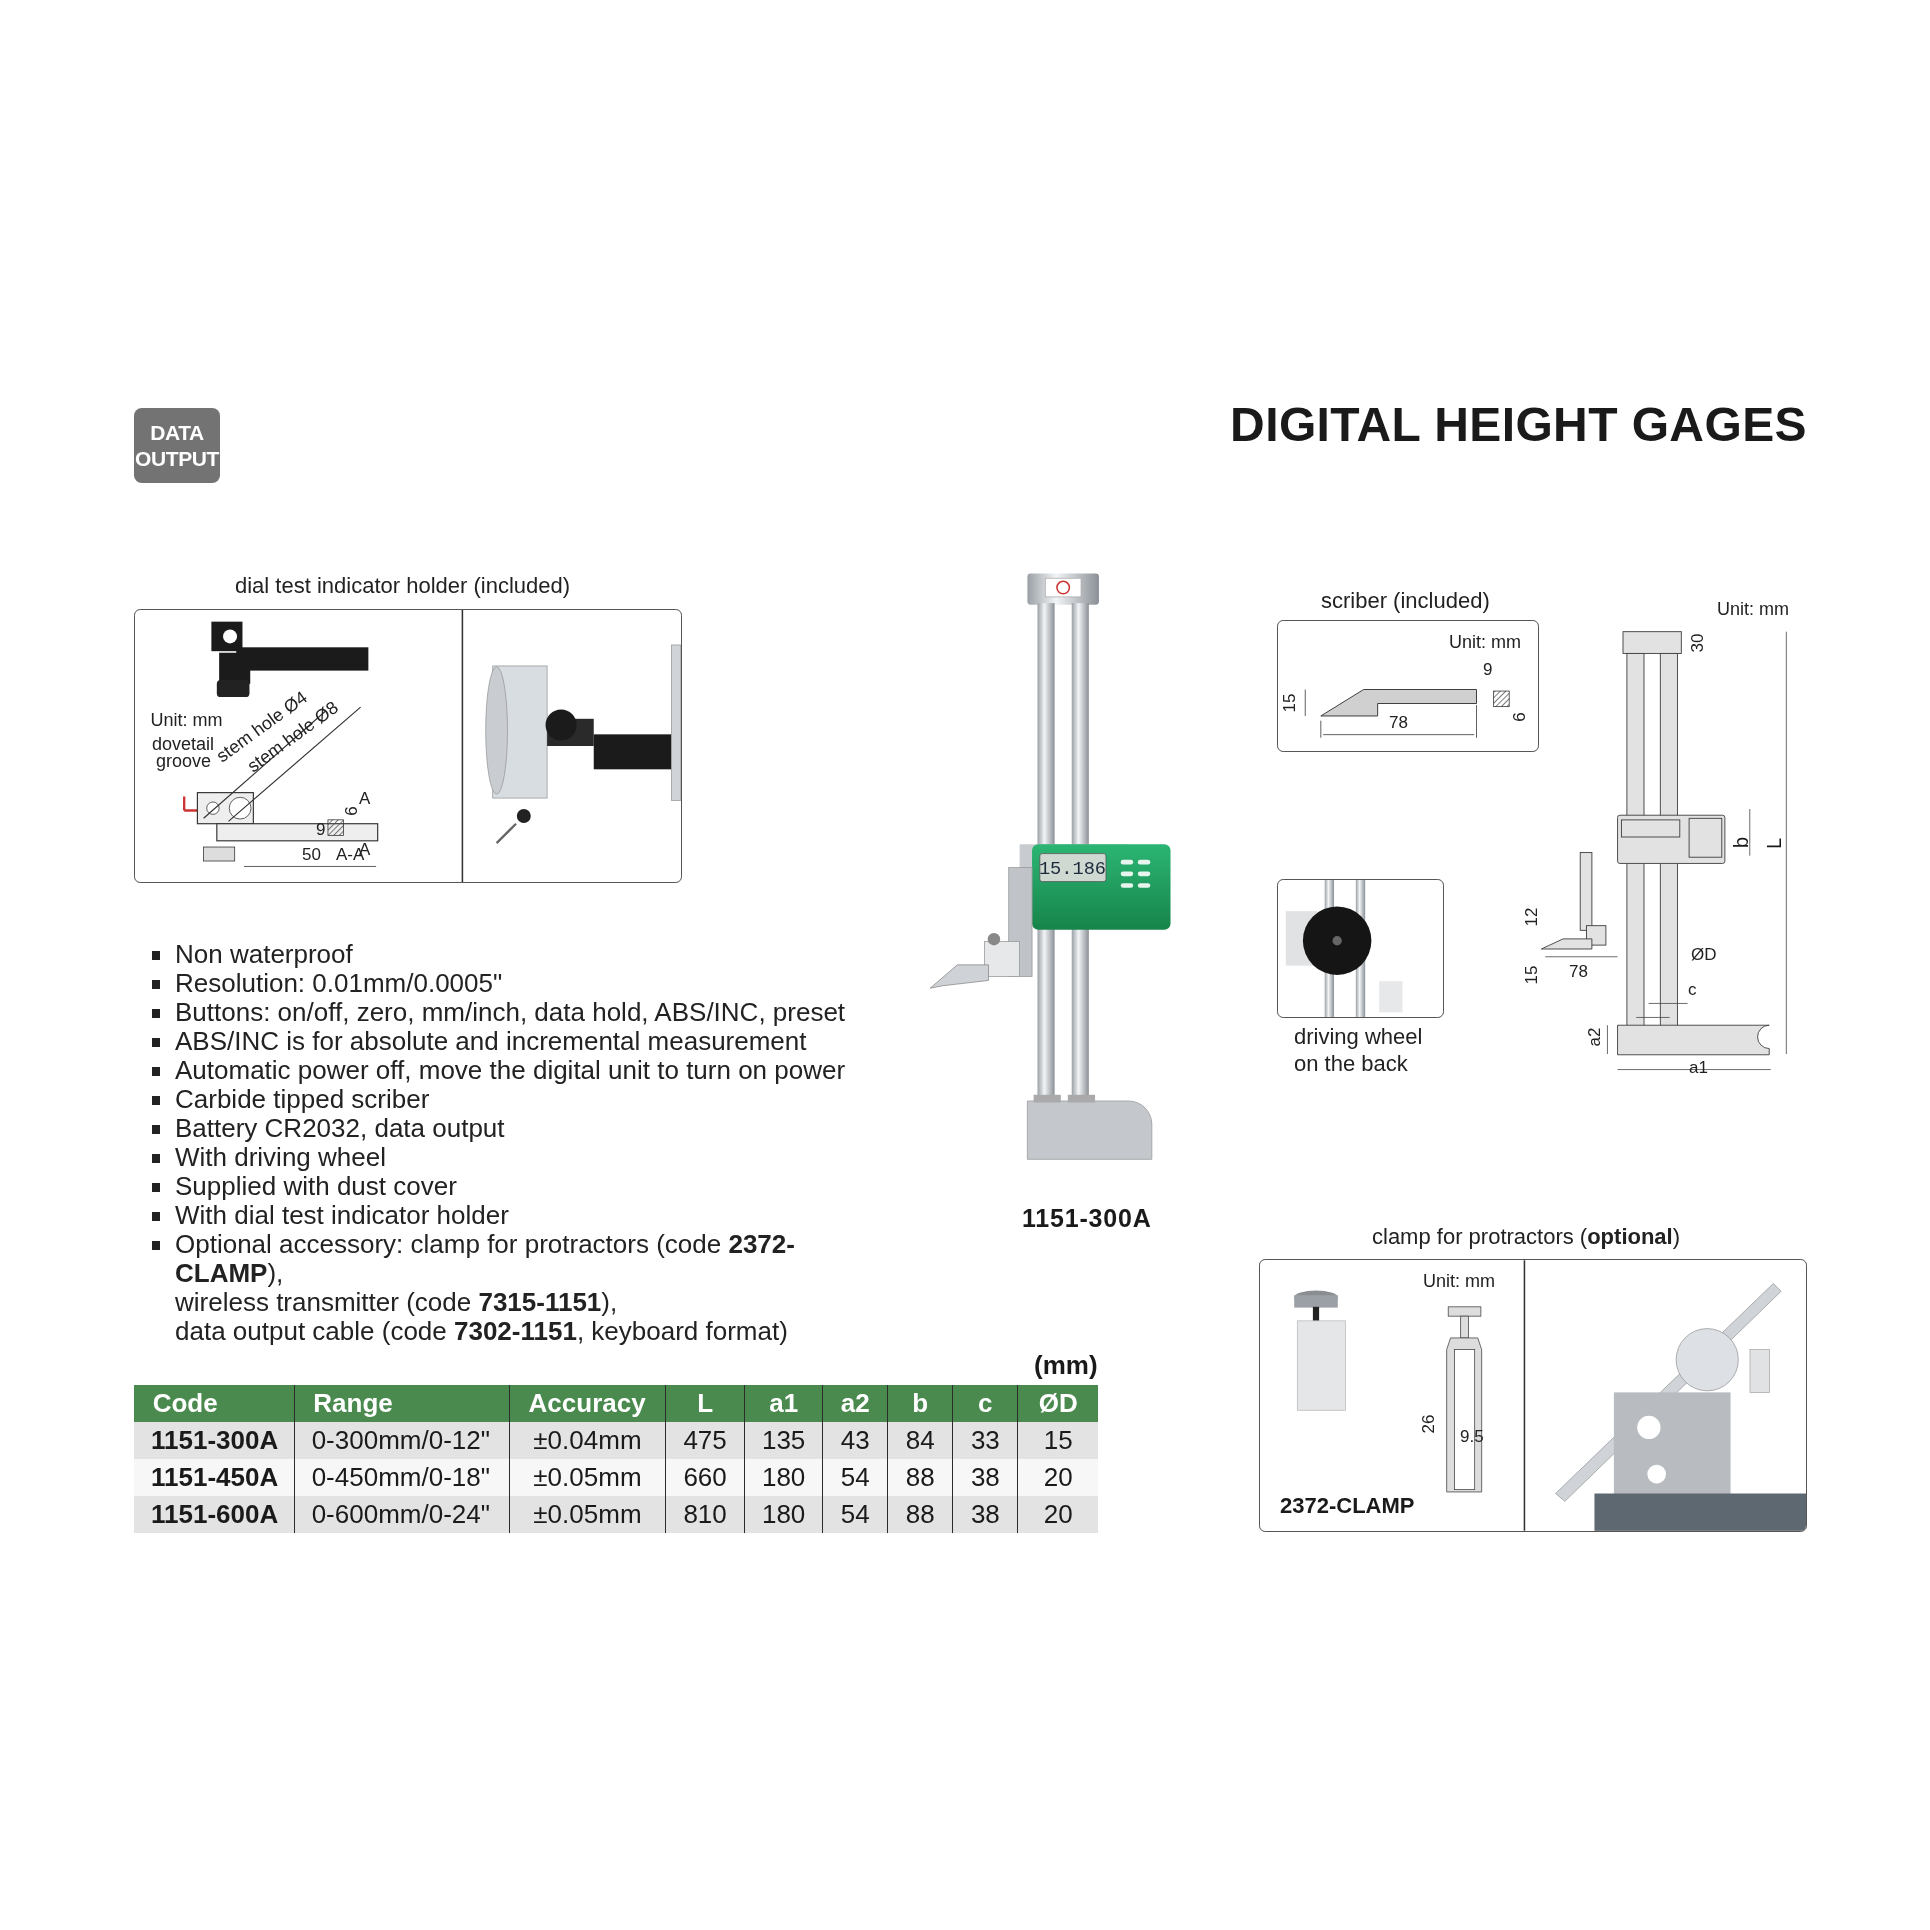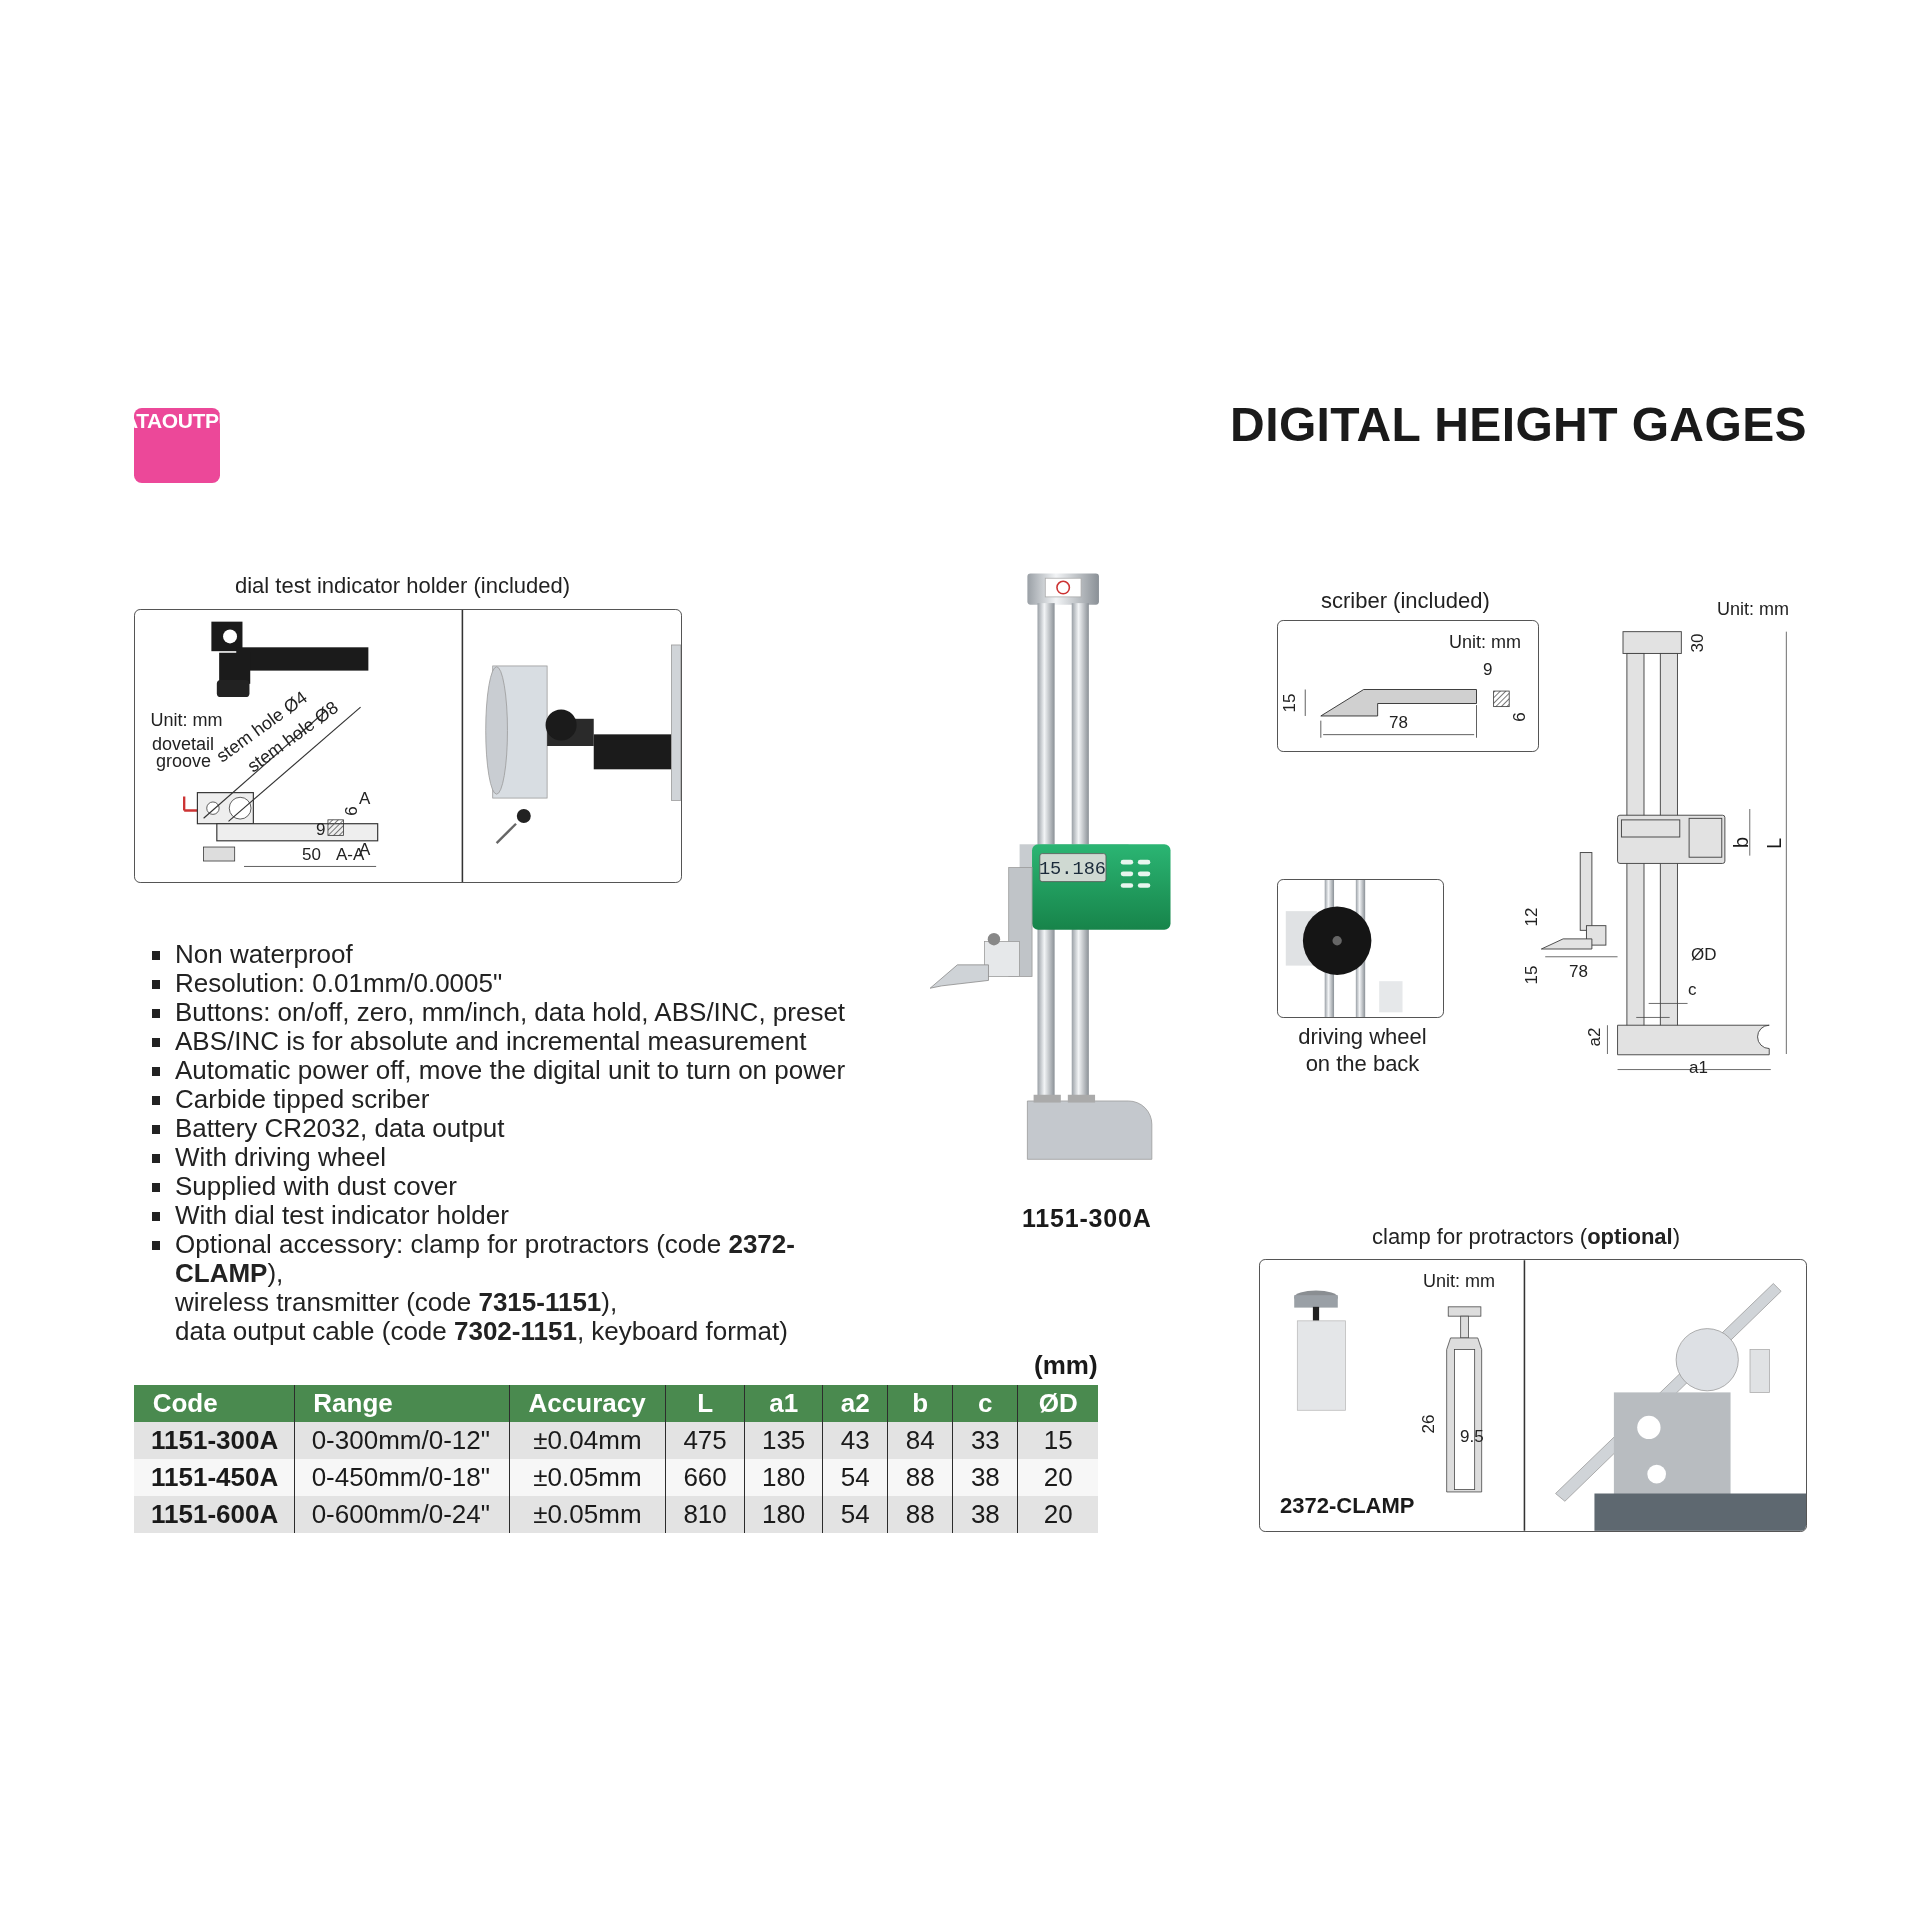--- a/index.html
+++ b/index.html
@@ -1,18 +1,18 @@
 <!DOCTYPE html>
 <html style="font-size:12.5px"><head>
 <meta charset="utf-8">
 <style>
   html,body{margin:0;padding:0;background:#fff;}
   body{width:1931px;height:1931px;position:relative;overflow:hidden;font-family:"Liberation Sans",sans-serif;color:#1a1a1a;}
   .abs{position:absolute;}
-  .badge{left:134px;top:408px;width:86px;height:75px;background:#ec4899;border-radius:7.8px;color:#fff;font-weight:bold;font-size:21px;line-height:26px;text-align:center;display:flex;flex-direction:row;justify-content:center;letter-spacing:-0.4px;}
+  .badge{left:134px;top:408px;width:86px;height:75px;background:#737373;border-radius:7.8px;color:#fff;font-weight:bold;font-size:21px;line-height:26px;text-align:center;display:flex;flex-direction:column;justify-content:center;letter-spacing:-0.4px;}
   .title{right:124px;top:397px;font-size:48px;font-weight:bold;letter-spacing:0.4px;color:#1a1a1a;}
   .caption{font-size:22px;color:#222;}
   .box{border:1.6px solid #555;border-radius:6.2px;background:#fff;overflow:hidden;}
   .features{left:134px;top:924px;width:778px;font-size:26px;line-height:29px;color:#222;}
   .features ul{margin:16px;padding:0;list-style:none;}
   .features li{position:relative;padding-left:25px;}
   .features li::before{content:"";position:absolute;left:1.6px;top:11px;width:8.6px;height:8.6px;background:#222;}
   .features b{font-weight:bold;}
   .unitmm{left:1034px;top:1350px;font-size:26px;font-weight:bold;}
   table.spec{position:absolute;left:134px;top:1385px;width:964px;border-collapse:collapse;font-size:26px;}
@@ -232,21 +232,21 @@
 <div class="abs box" style="left:1277px;top:879px;width:165px;height:137px;">
   <svg width="165" height="137" viewBox="0 0 212 176">
     <rect x="60" y="0" width="12" height="176" fill="url(#rod)"></rect>
     <rect x="100" y="0" width="12" height="176" fill="url(#rod)"></rect>
     <rect x="10" y="40" width="40" height="70" fill="#e0e2e4"></rect>
     <circle cx="76" cy="78" r="44" fill="#151515"></circle>
     <circle cx="76" cy="78" r="6" fill="#666"></circle>
     <rect x="130" y="130" width="30" height="40" fill="#e6e8ea"></rect>
   </svg>
 </div>
-<div class="abs caption" style="left:1294px;top:1024px;text-align:center;width:137px;line-height:26.5px;">
+<div class="abs caption" style="left:1294px;top:1024px;width:137px;line-height:26.5px;">
   <div>driving wheel</div>
   <div>on the back</div>
 </div>
 
 <div class="abs" style="left:1518px;top:599px;width:280px;height:490px;">
   <svg width="280" height="490" viewBox="0 0 360 630">
     <g fill="#e2e2e2" stroke="#444" stroke-width="1.2">
       <rect x="135" y="42" width="75" height="28"></rect>
       <rect x="140" y="70" width="22" height="480"></rect>
       <rect x="183" y="70" width="22" height="480"></rect>

